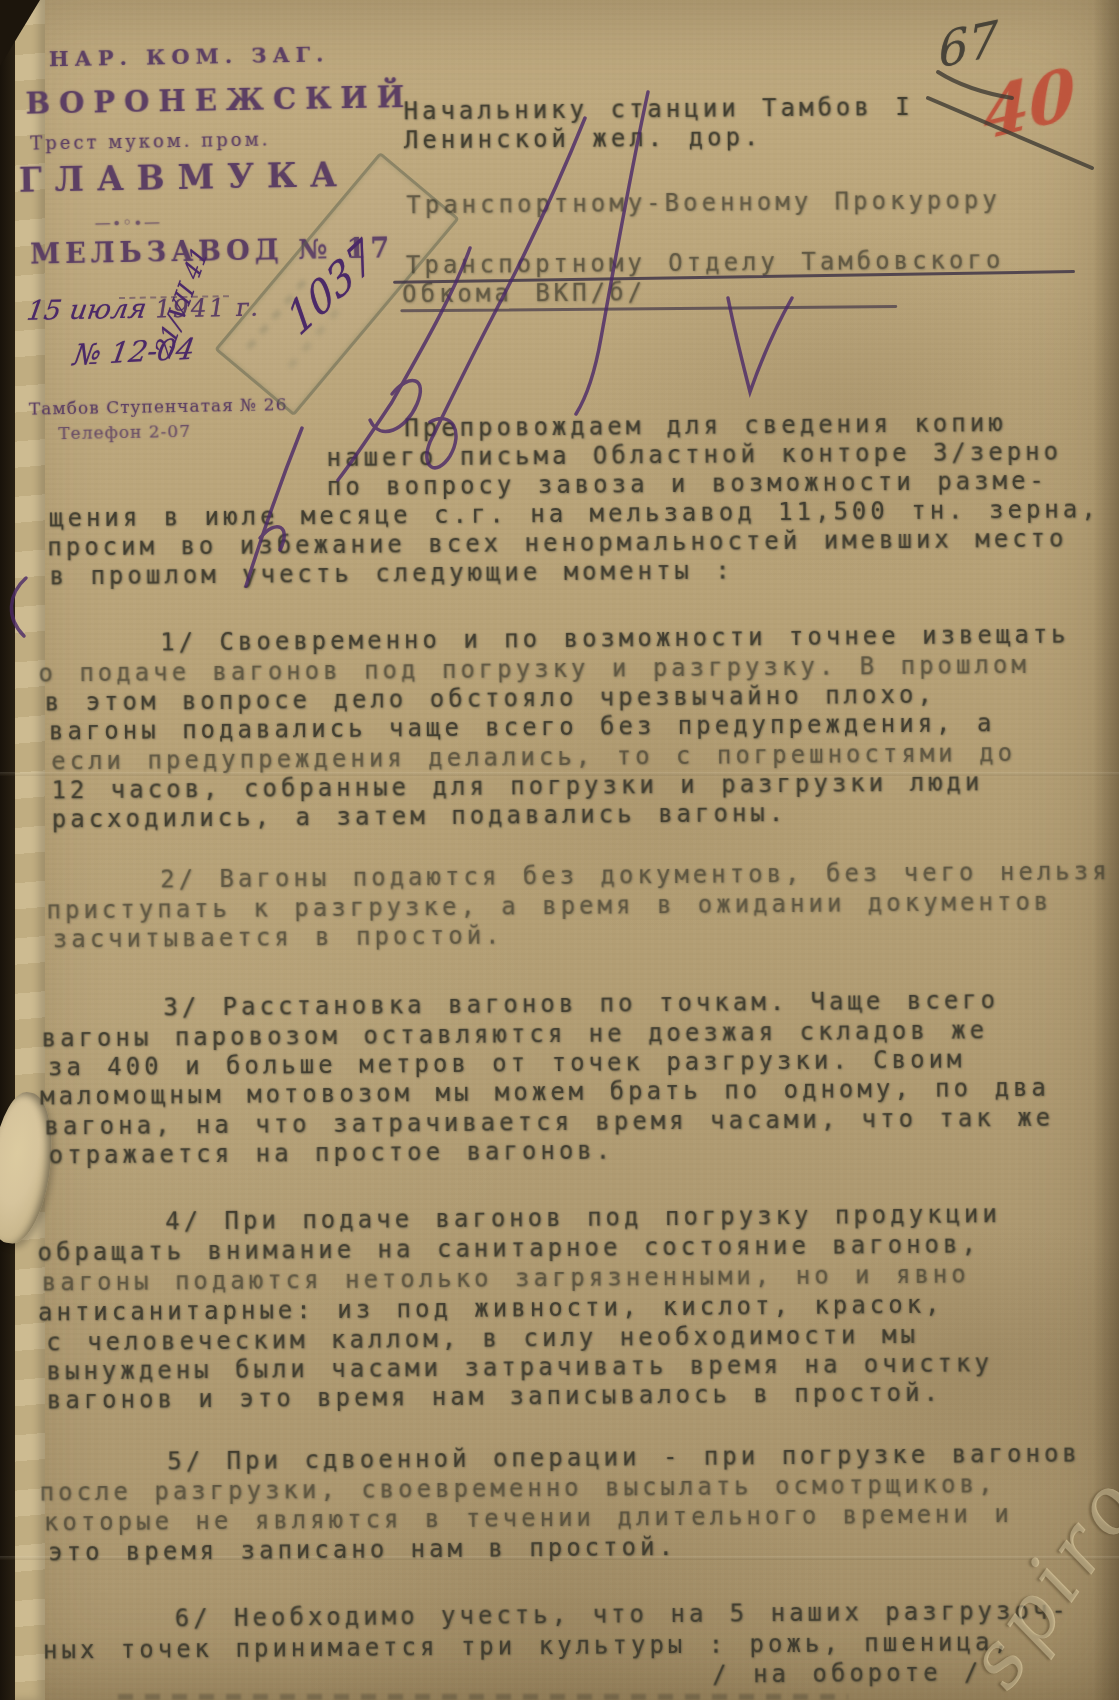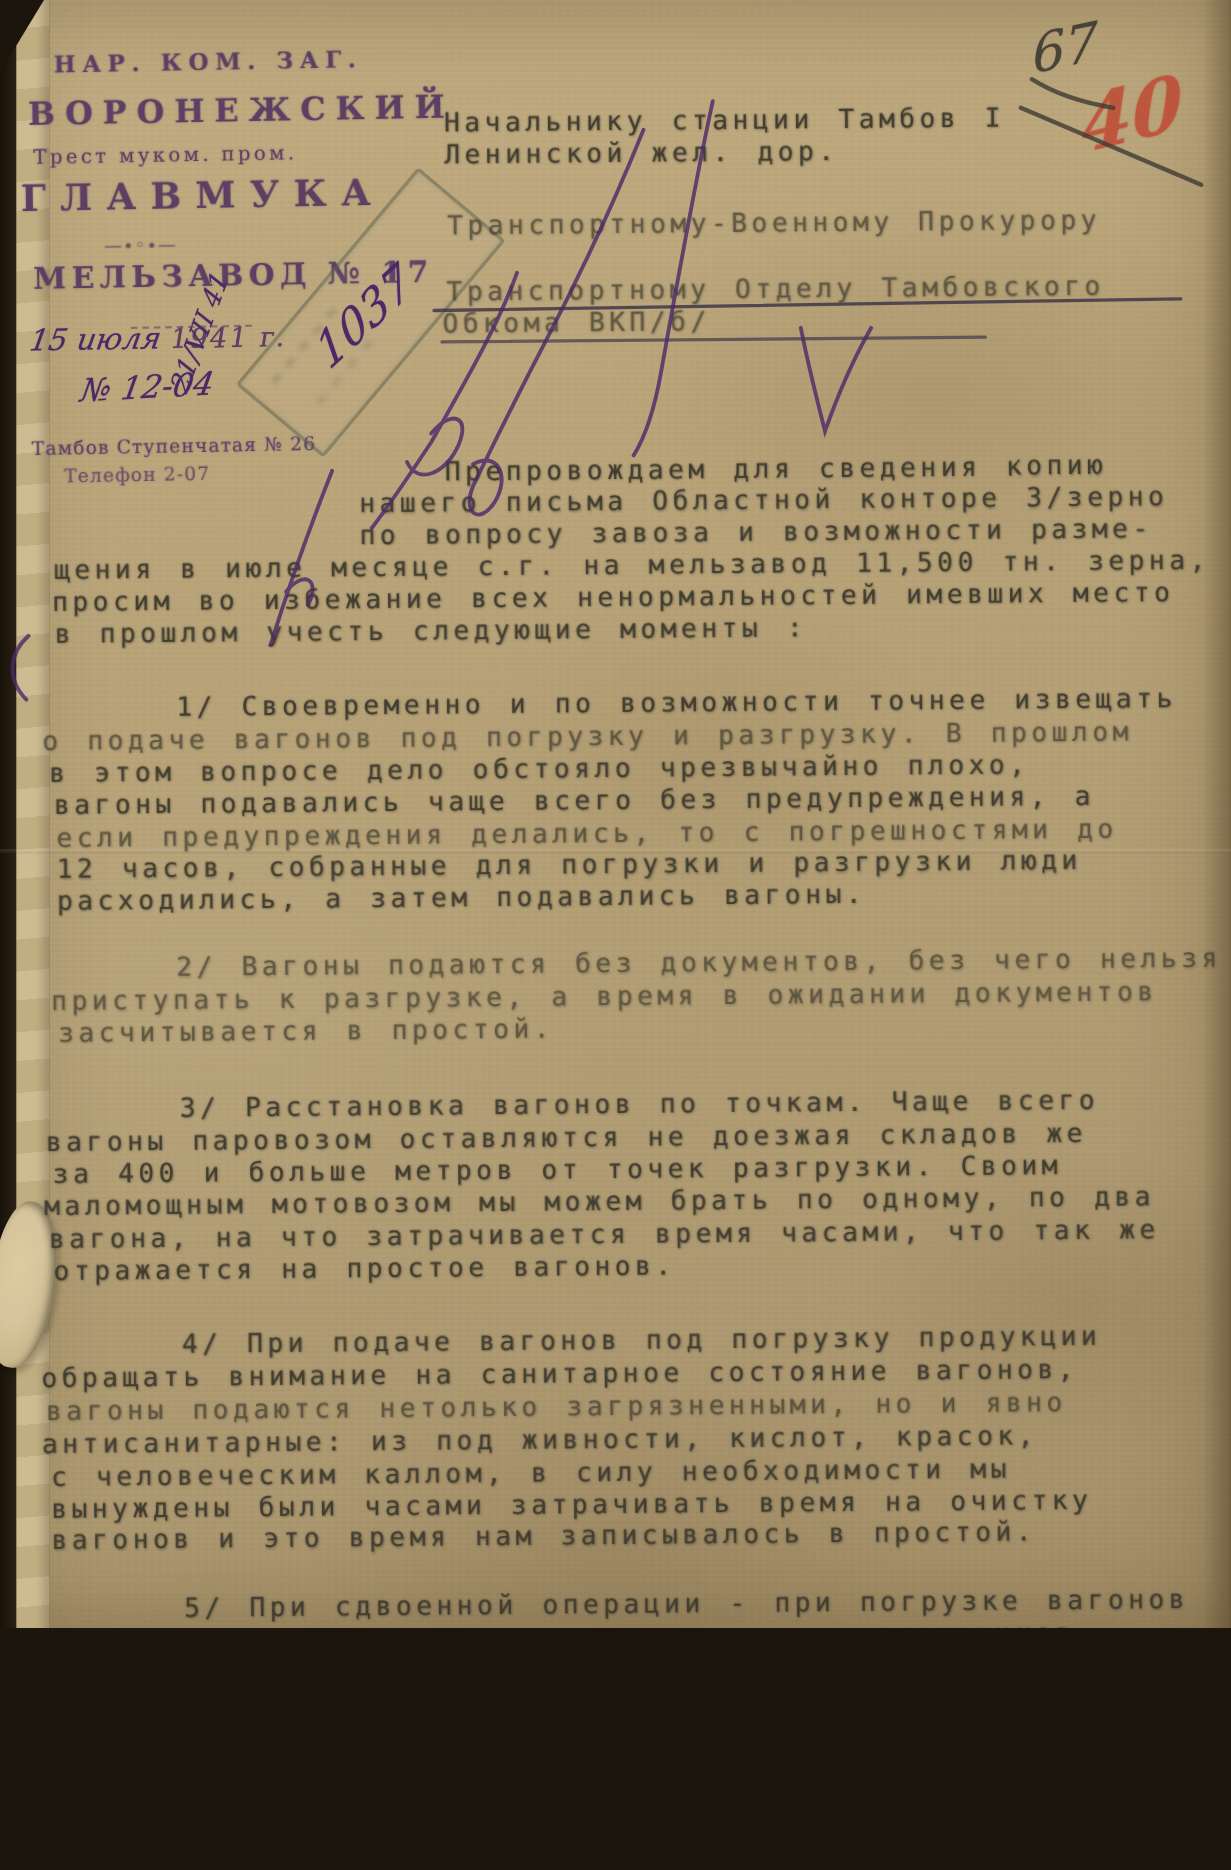--- a/index.html
+++ b/index.html
@@ -1,16 +1,16 @@
 <!DOCTYPE html>
 <html><head>
 <meta charset="utf-8">
 <style>
   html,body{margin:0;padding:0;background:#1b150d;}
-  .page{position:relative;width:1119px;height:1480px;overflow:hidden;
+  .page{position:relative;width:1119px;height:1700px;overflow:hidden;
     background:
       radial-gradient(420px 260px at 76% 24%, rgba(70,50,25,.10), transparent 70%),
       radial-gradient(300px 220px at 58% 46%, rgba(80,60,30,.08), transparent 70%),
       radial-gradient(520px 420px at 18% 62%, rgba(255,245,215,.06), transparent 70%),
       radial-gradient(300px 200px at 88% 80%, rgba(75,55,28,.12), transparent 70%),
       radial-gradient(400px 260px at 50% 95%, rgba(70,52,26,.10), transparent 70%),
       repeating-linear-gradient(0deg, rgba(0,0,0,.016) 0 2px, transparent 2px 5px),
       repeating-linear-gradient(90deg, rgba(255,255,255,.014) 0 3px, transparent 3px 7px),
       linear-gradient(163deg,#c2ad82 0%,#b7a277 42%,#ad9870 78%,#a28d66 100%);
     box-shadow: inset 0 0 90px rgba(60,42,18,.35);

